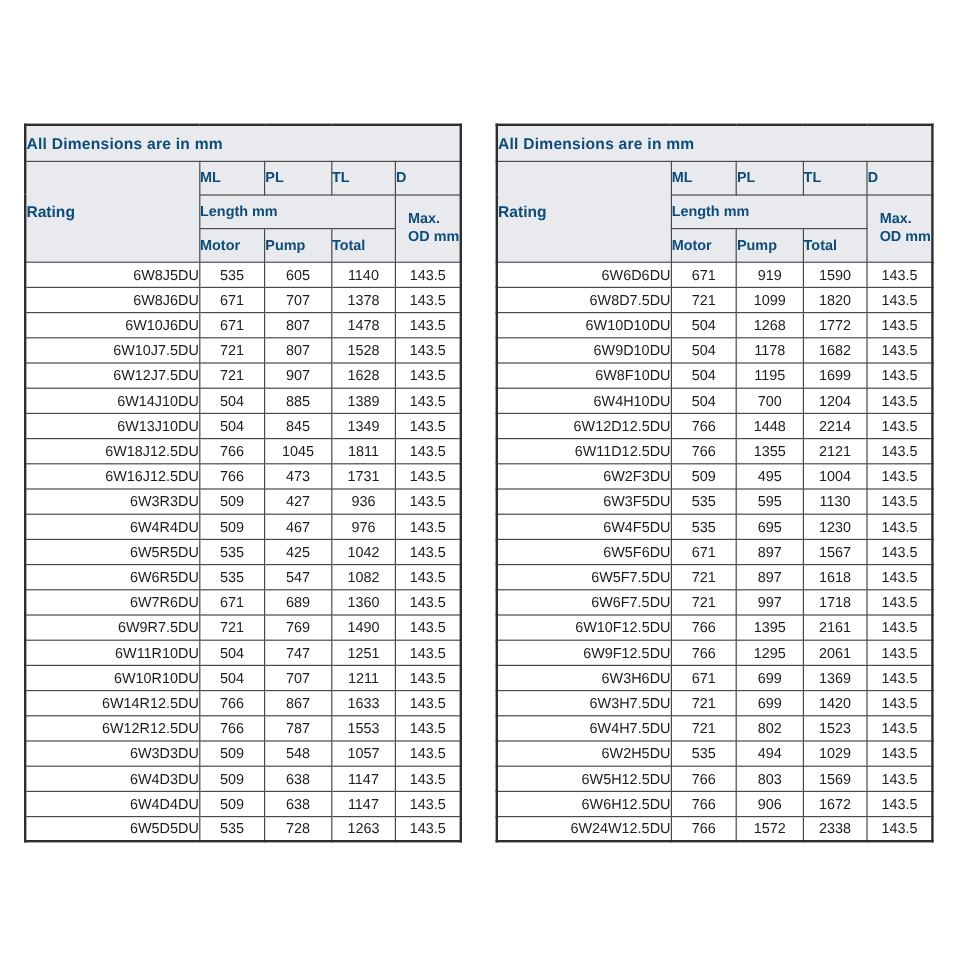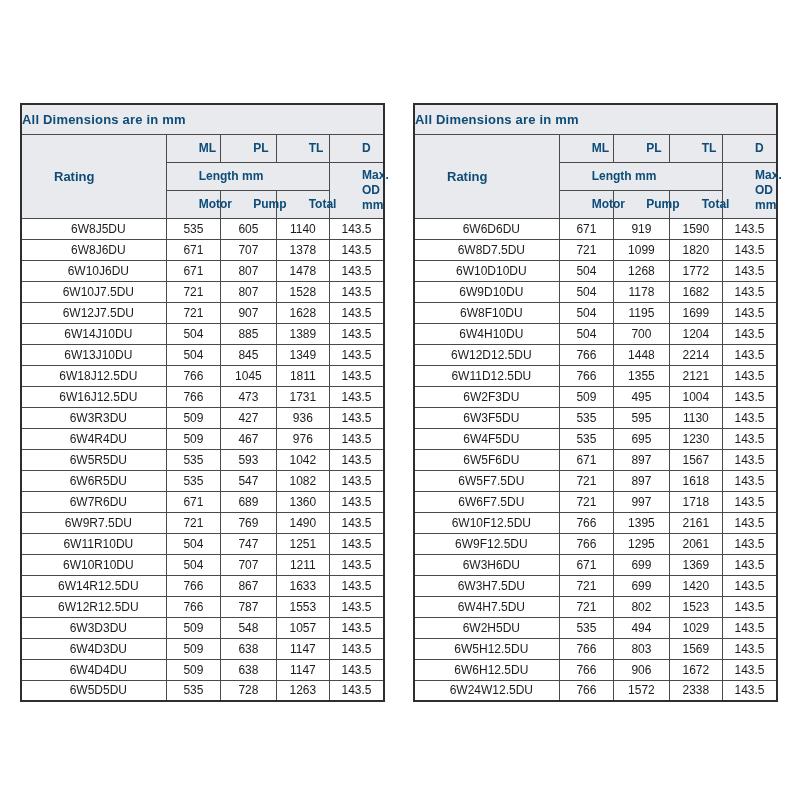--- a/index.html
+++ b/index.html
@@ -31,36 +31,36 @@
     background: #e8eaed;
     color: #0d4b78;
     font-weight: bold;
     text-align: left;
   }
   .dim-table th.title-cell {
     height: 30px;
     font-size: 13px;
     letter-spacing: 0.2px;
   }
-  .dim-table thead tr.h-row th { height: 28px; padding-left: 32px; }
+  .dim-table thead tr.h-row th { height: 28px; }
   .dim-table th.rating-h { text-align: left; font-size: 13px; }
   .dim-table th.maxod {
     text-align: left;
     padding-left: 10px;
     line-height: 1.25;
     font-size: 12px;
     margin-top: 40px;
   }
   .dim-table tbody td {
     height: 21px;
     text-align: center;
     background: #ffffff;
   }
   .dim-table tbody td.rating {
-    text-align: center;
+    text-align: right;
     padding-left: 9px;
   }
 </style>
 </head>
 <body>
 
 <div class="tables-wrap">
 
   <table class="dim-table">
     <colgroup>
@@ -165,21 +165,21 @@
         <tr>
           <td class="rating">6W4R4DU</td>
           <td>509</td>
           <td>467</td>
           <td>976</td>
           <td>143.5</td>
         </tr>
         <tr>
           <td class="rating">6W5R5DU</td>
           <td>535</td>
-          <td>593</td>
+          <td>425</td>
           <td>1042</td>
           <td>143.5</td>
         </tr>
         <tr>
           <td class="rating">6W6R5DU</td>
           <td>535</td>
           <td>547</td>
           <td>1082</td>
           <td>143.5</td>
         </tr>

